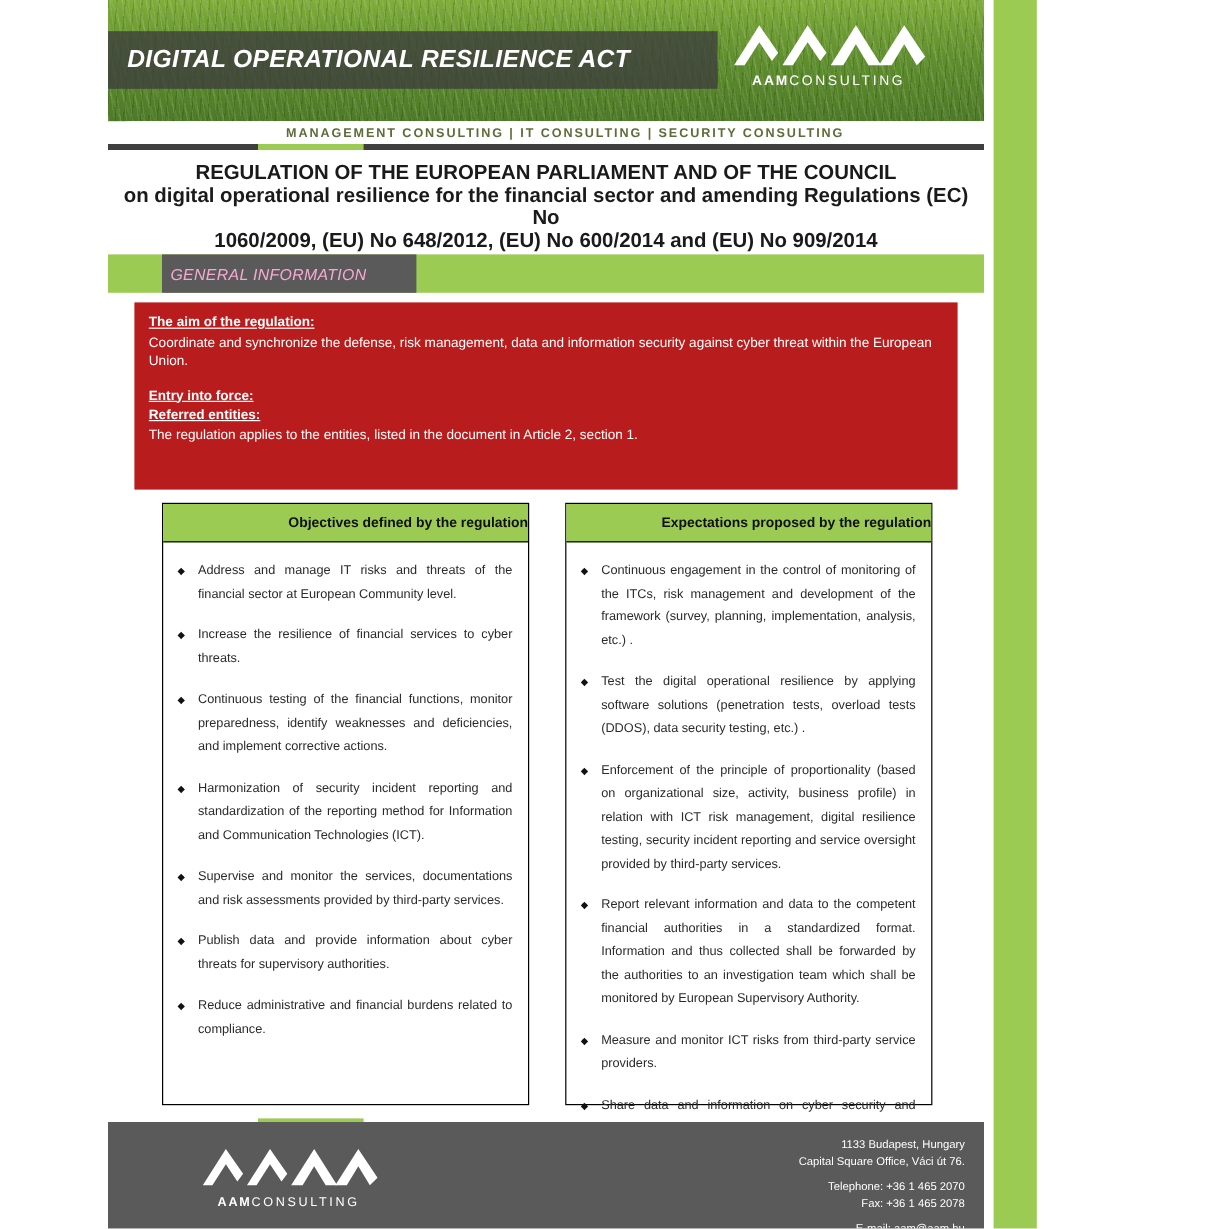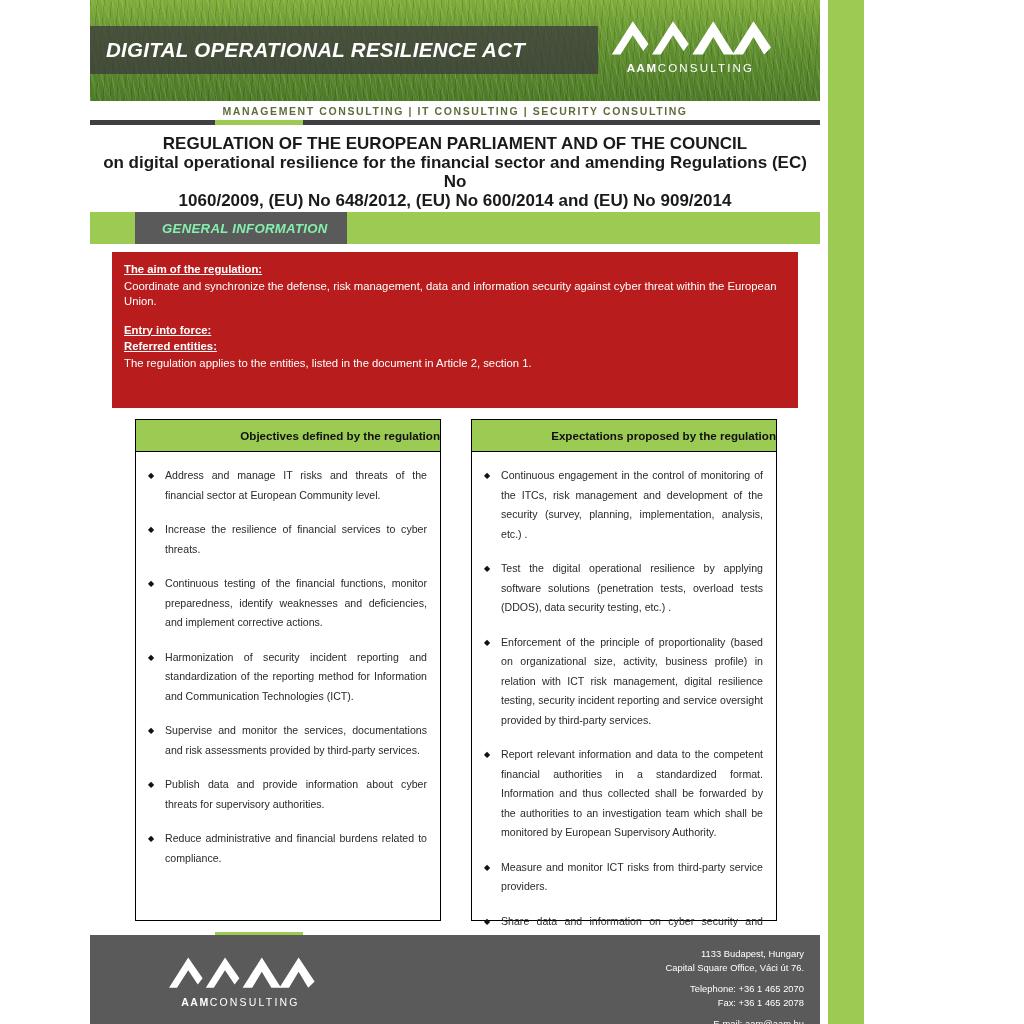--- a/index.html
+++ b/index.html
@@ -110,21 +110,21 @@
     font-size: 11.5px;
     letter-spacing: 1.6px;
     color: #ffffff;
     font-weight: bold;
   }
   .logo-text .thin { font-weight: normal; letter-spacing: 2.2px; }
 
   
   .sub-bar {
     position: absolute;
-    left: 0; top: 101px;
+    left: 16px; top: 101px;
     width: 730px; height: 19px;
     background: #ffffff;
     display: flex;
     align-items: center;
     justify-content: center;
   }
   .sub-bar .txt {
     font-size: 10.5px;
     letter-spacing: 1.6px;
     color: #5d6d3a;
@@ -163,25 +163,25 @@
     background: #9ccb54;
   }
   .section-bar .plate {
     position: absolute;
     left: 45px; top: 0;
     width: 212px; height: 32px;
     background: #5a5a5a;
     display: flex; align-items: center;
   }
   .section-bar .plate .t {
-    color: #86efac;
+    color: #f9a8d4;
     font-style: italic;
-    font-weight: bold;
+    font-weight: normal;
     font-size: 13.2px;
-    padding-left: 27px;
+    padding-left: 7px;
     letter-spacing: .3px;
   }
 
   
   .info-box {
     position: absolute;
     left: 22px; top: 252px;
     width: 686px;
     height: 156px;
     background: #b91c1c;
@@ -357,21 +357,21 @@
         </ul>
       </div>
     </div>
 
     <div class="col right">
       <div class="col-head">
         <div class="t">Expectations proposed by the regulation</div>
       </div>
       <div class="col-body">
         <ul class="bullets">
-          <li>Continuous engagement in the control of monitoring of the ITCs, risk management and development of the security (survey, planning, implementation, analysis, etc.) .</li>
+          <li>Continuous engagement in the control of monitoring of the ITCs, risk management and development of the framework (survey, planning, implementation, analysis, etc.) .</li>
           <li>Test the digital operational resilience by applying software solutions (penetration tests, overload tests (DDOS), data security testing, etc.) .</li>
           <li>Enforcement of the principle of proportionality (based on organizational size, activity, business profile) in relation with ICT risk management, digital resilience testing, security incident reporting and service oversight provided by third-party services.</li>
           <li>Report relevant information and data to the competent financial authorities in a standardized format. Information and thus collected shall be forwarded by the authorities to an investigation team which shall be monitored by European Supervisory Authority.</li>
           <li>Measure and monitor ICT risks from third-party service providers.</li>
           <li>Share data and information on cyber security and vulnerability within the European Union.</li>
         </ul>
       </div>
     </div>
 
     <div class="footer-rule-green"></div>

